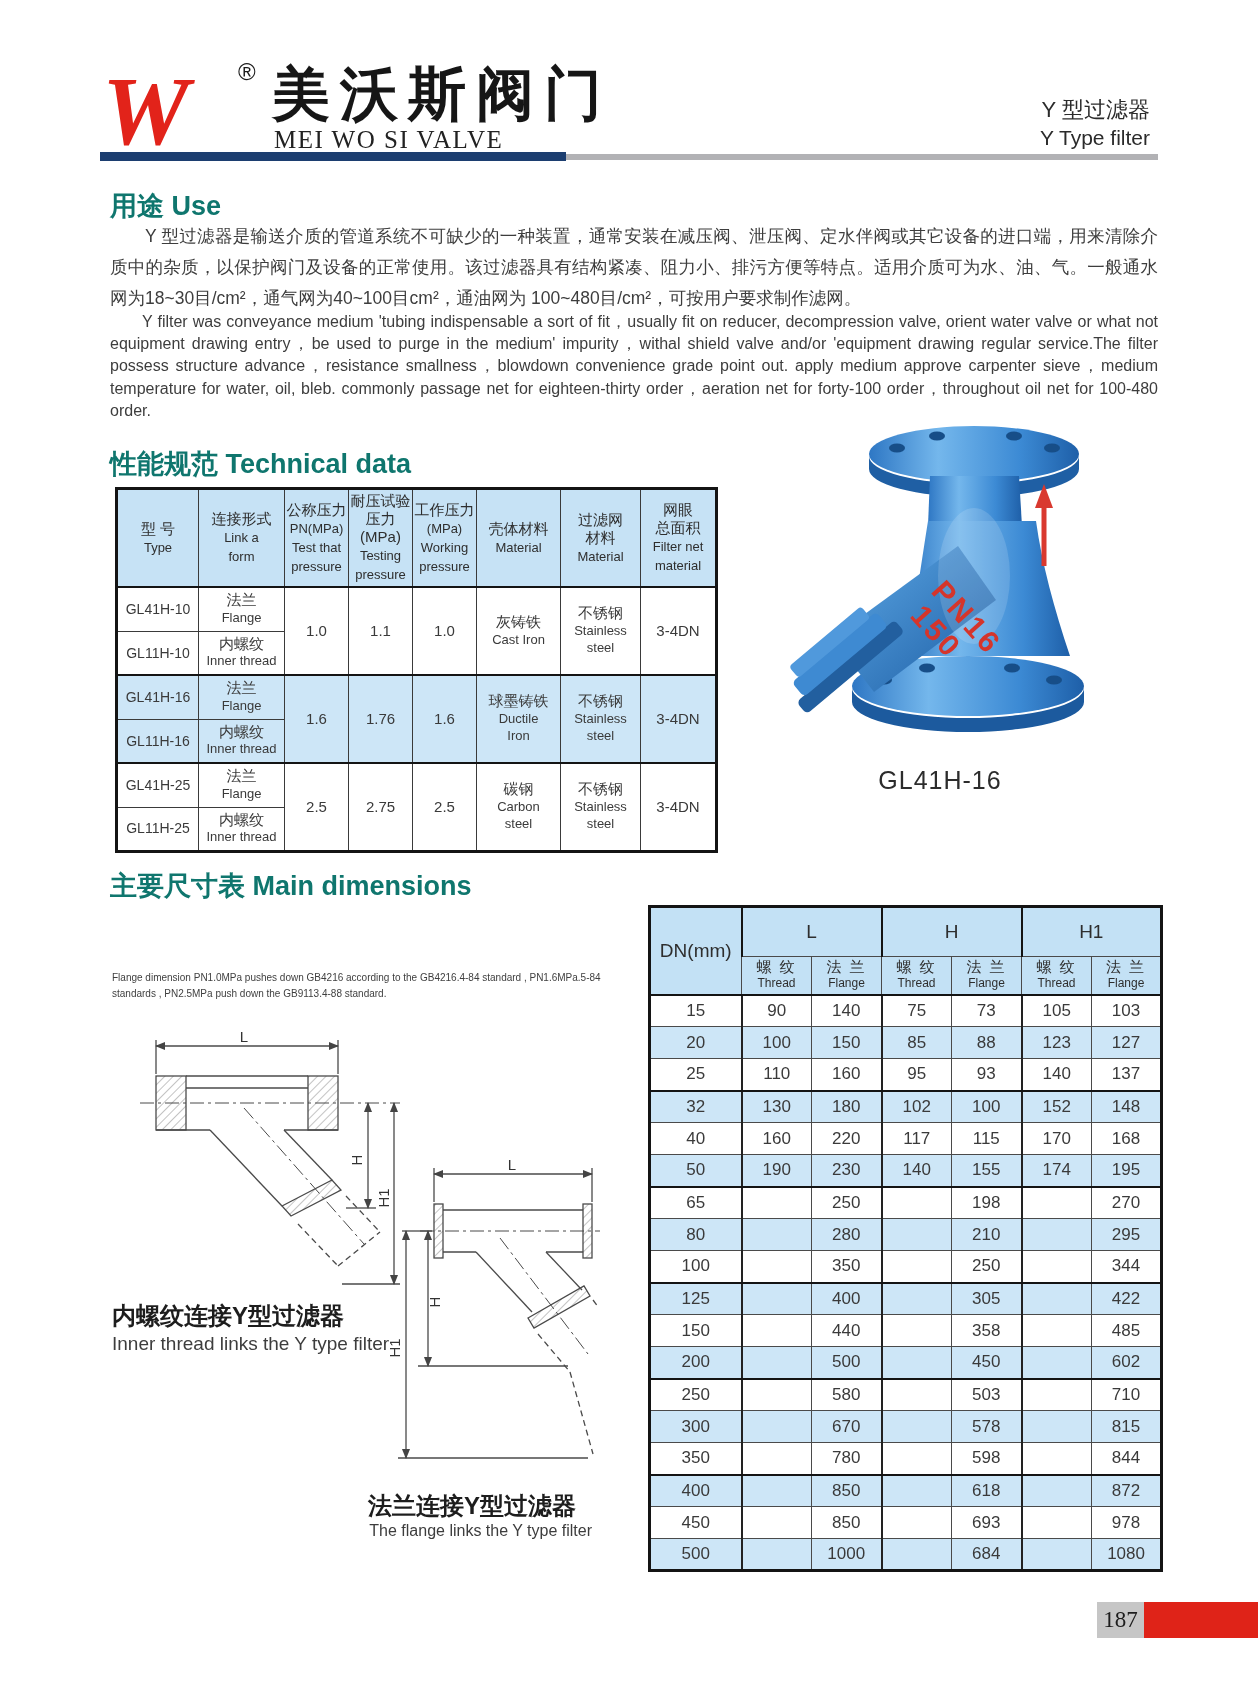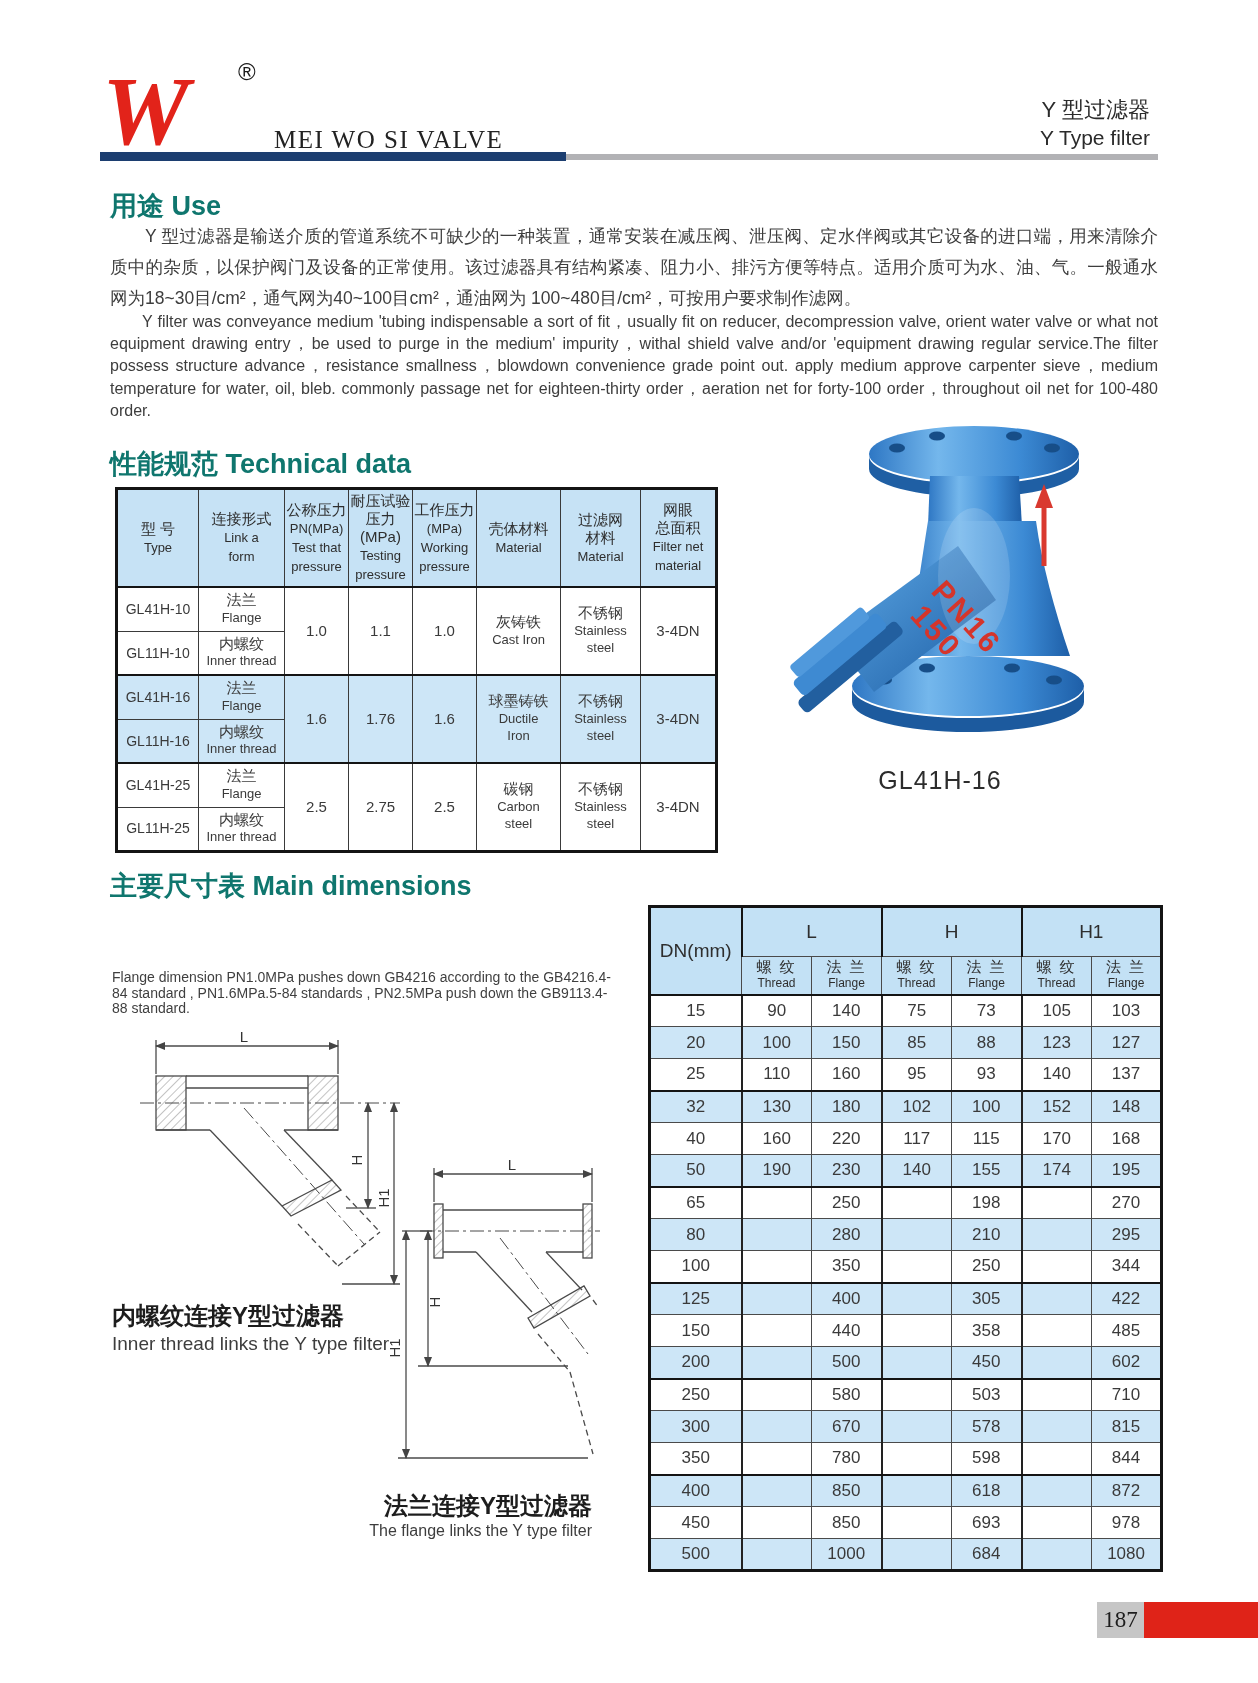--- a/index.html
+++ b/index.html
@@ -42,27 +42,27 @@
   .tech-table .cnl{font-size:15px}
   .tech-table .type-cell{font-size:14px}
 
   
   .photo{left:722px;top:396px;width:436px;height:364px}
   .photo svg{width:100%;height:100%}
   .photo-caption{left:722px;top:766px;width:436px;text-align:center;font-size:25px;color:#2c2c2c;letter-spacing:1px}
 
   
   .note-cn{left:112px;top:913px;width:492px;font-size:17.5px;line-height:28px;color:#3d3d3d}
-  .note-en{left:112px;top:970px;width:505px;font-size:14px;line-height:15.5px;color:#3f3f3f}
+  .note-en{left:112px;top:970px;width:505px;font-size:10px;line-height:15.5px;color:#3f3f3f}
   .draw1{left:132px;top:1032px;width:278px;height:268px}
   .draw2{left:388px;top:1158px;width:214px;height:330px}
   .draw1 svg,.draw2 svg{width:100%;height:100%}
   .cap1-cn{left:112px;top:1300px;font-size:24px;font-weight:bold;color:#1d1d1d;white-space:nowrap}
   .cap1-en{left:112px;top:1333px;font-size:19px;color:#3d3d3d;white-space:nowrap}
-  .cap2-cn{left:368px;top:1490px;width:224px;text-align:right;font-size:24px;font-weight:bold;color:#1d1d1d;white-space:nowrap}
+  .cap2-cn{left:368px;top:1490px;width:224px;text-align:left;font-size:24px;font-weight:bold;color:#1d1d1d;white-space:nowrap}
   .cap2-en{left:340px;top:1522px;width:252px;text-align:right;font-size:16px;color:#3d3d3d;white-space:nowrap}
 
   
   .dims-table{position:absolute;left:648px;top:905px;width:512px;border-collapse:collapse;
               table-layout:fixed;border:3px solid #141414}
   .dims-table th,.dims-table td{border:1px solid #4a4a4a;text-align:center;vertical-align:middle}
   .dims-table thead th{background:#c3e1f5;font-weight:normal;color:#2e2e2e}
   .dims-table .top-th{font-size:19px;height:50px;border-left:2px solid #141414}
   .dims-table .dn-th{font-size:19px;border-bottom:2px solid #141414}
   .dims-table .sub-th{font-size:15px;line-height:15px;height:38px;border-bottom:2px solid #141414;padding:2px 0}
@@ -87,20 +87,21 @@
 <body>
 
 <div class="page">
 
   <div class="abs logo-w">
     <svg viewBox="0 0 170 108">
       <text x="2" y="92" font-family="Liberation Serif, DejaVu Serif, serif" font-weight="bold" font-style="italic" font-size="98" fill="#e2231a">W</text>
       <text x="138" y="28" font-family="Liberation Sans, sans-serif" font-size="24" fill="#1a1a1a">®</text>
     </svg>
   </div>
+  <div class="abs brand-cn">美沃斯阀门</div>
   <div class="abs brand-en">MEI WO SI VALVE</div>
   <div class="abs prod">
     <div class="cn">Y 型过滤器</div>
     <div class="en">Y Type filter</div>
   </div>
   <div class="abs rule">
     <div class="b"></div>
     <div class="g"></div>
   </div>
 

